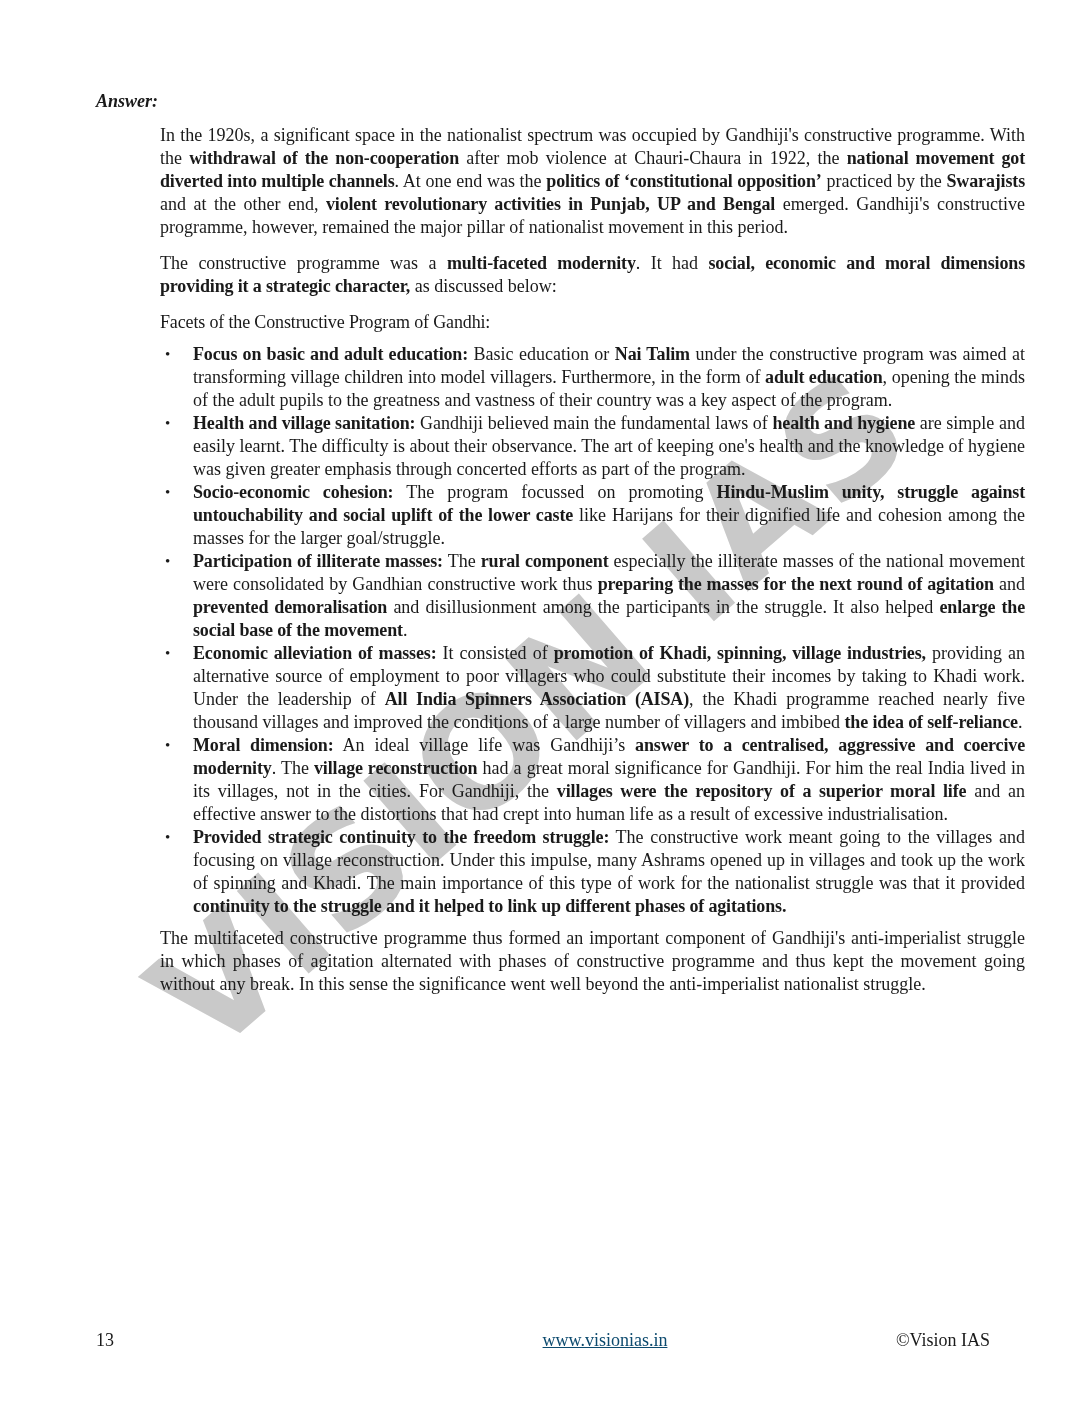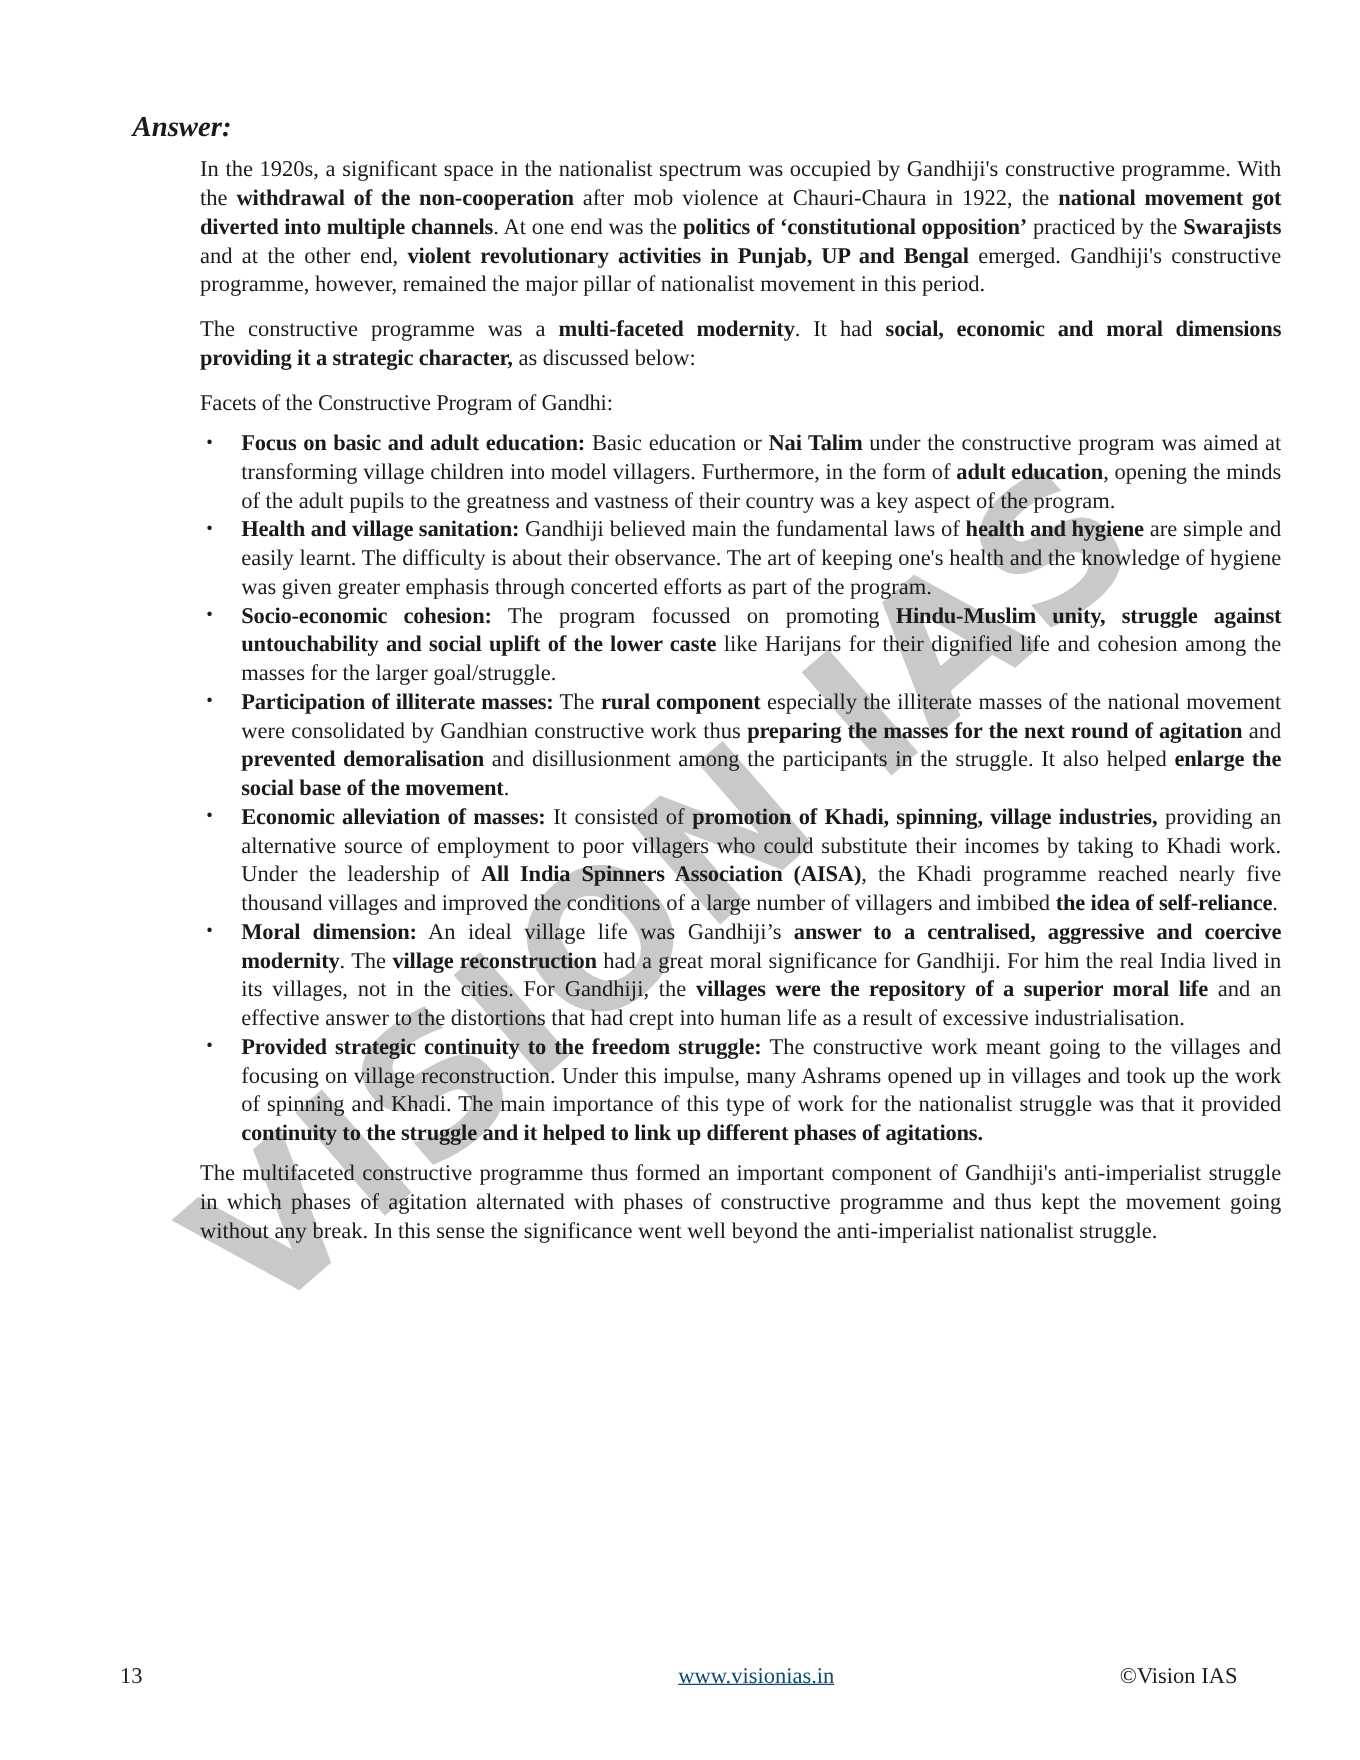--- a/index.html
+++ b/index.html
@@ -32,22 +32,22 @@
     position: absolute;
     left: 96px; top: 90px;
     width: 929px;
     z-index: 1;
     font-size: 18px;
     line-height: 23px;
   }
   .answer-label {
     font-weight: bold;
     font-style: italic;
-    font-size: 23px;
-    margin: 0 0 11px 10px;
+    font-size: 18px;
+    margin: 0 0 11px 0;
   }
   .para {
     margin: 0 0 13px 64px;
     text-align: justify;
   }
   .para b, .facet-text b, .heading { letter-spacing: -0.15px; }
   .heading {
     font-weight: normal;
     margin: 0 0 9px 64px;
   }

